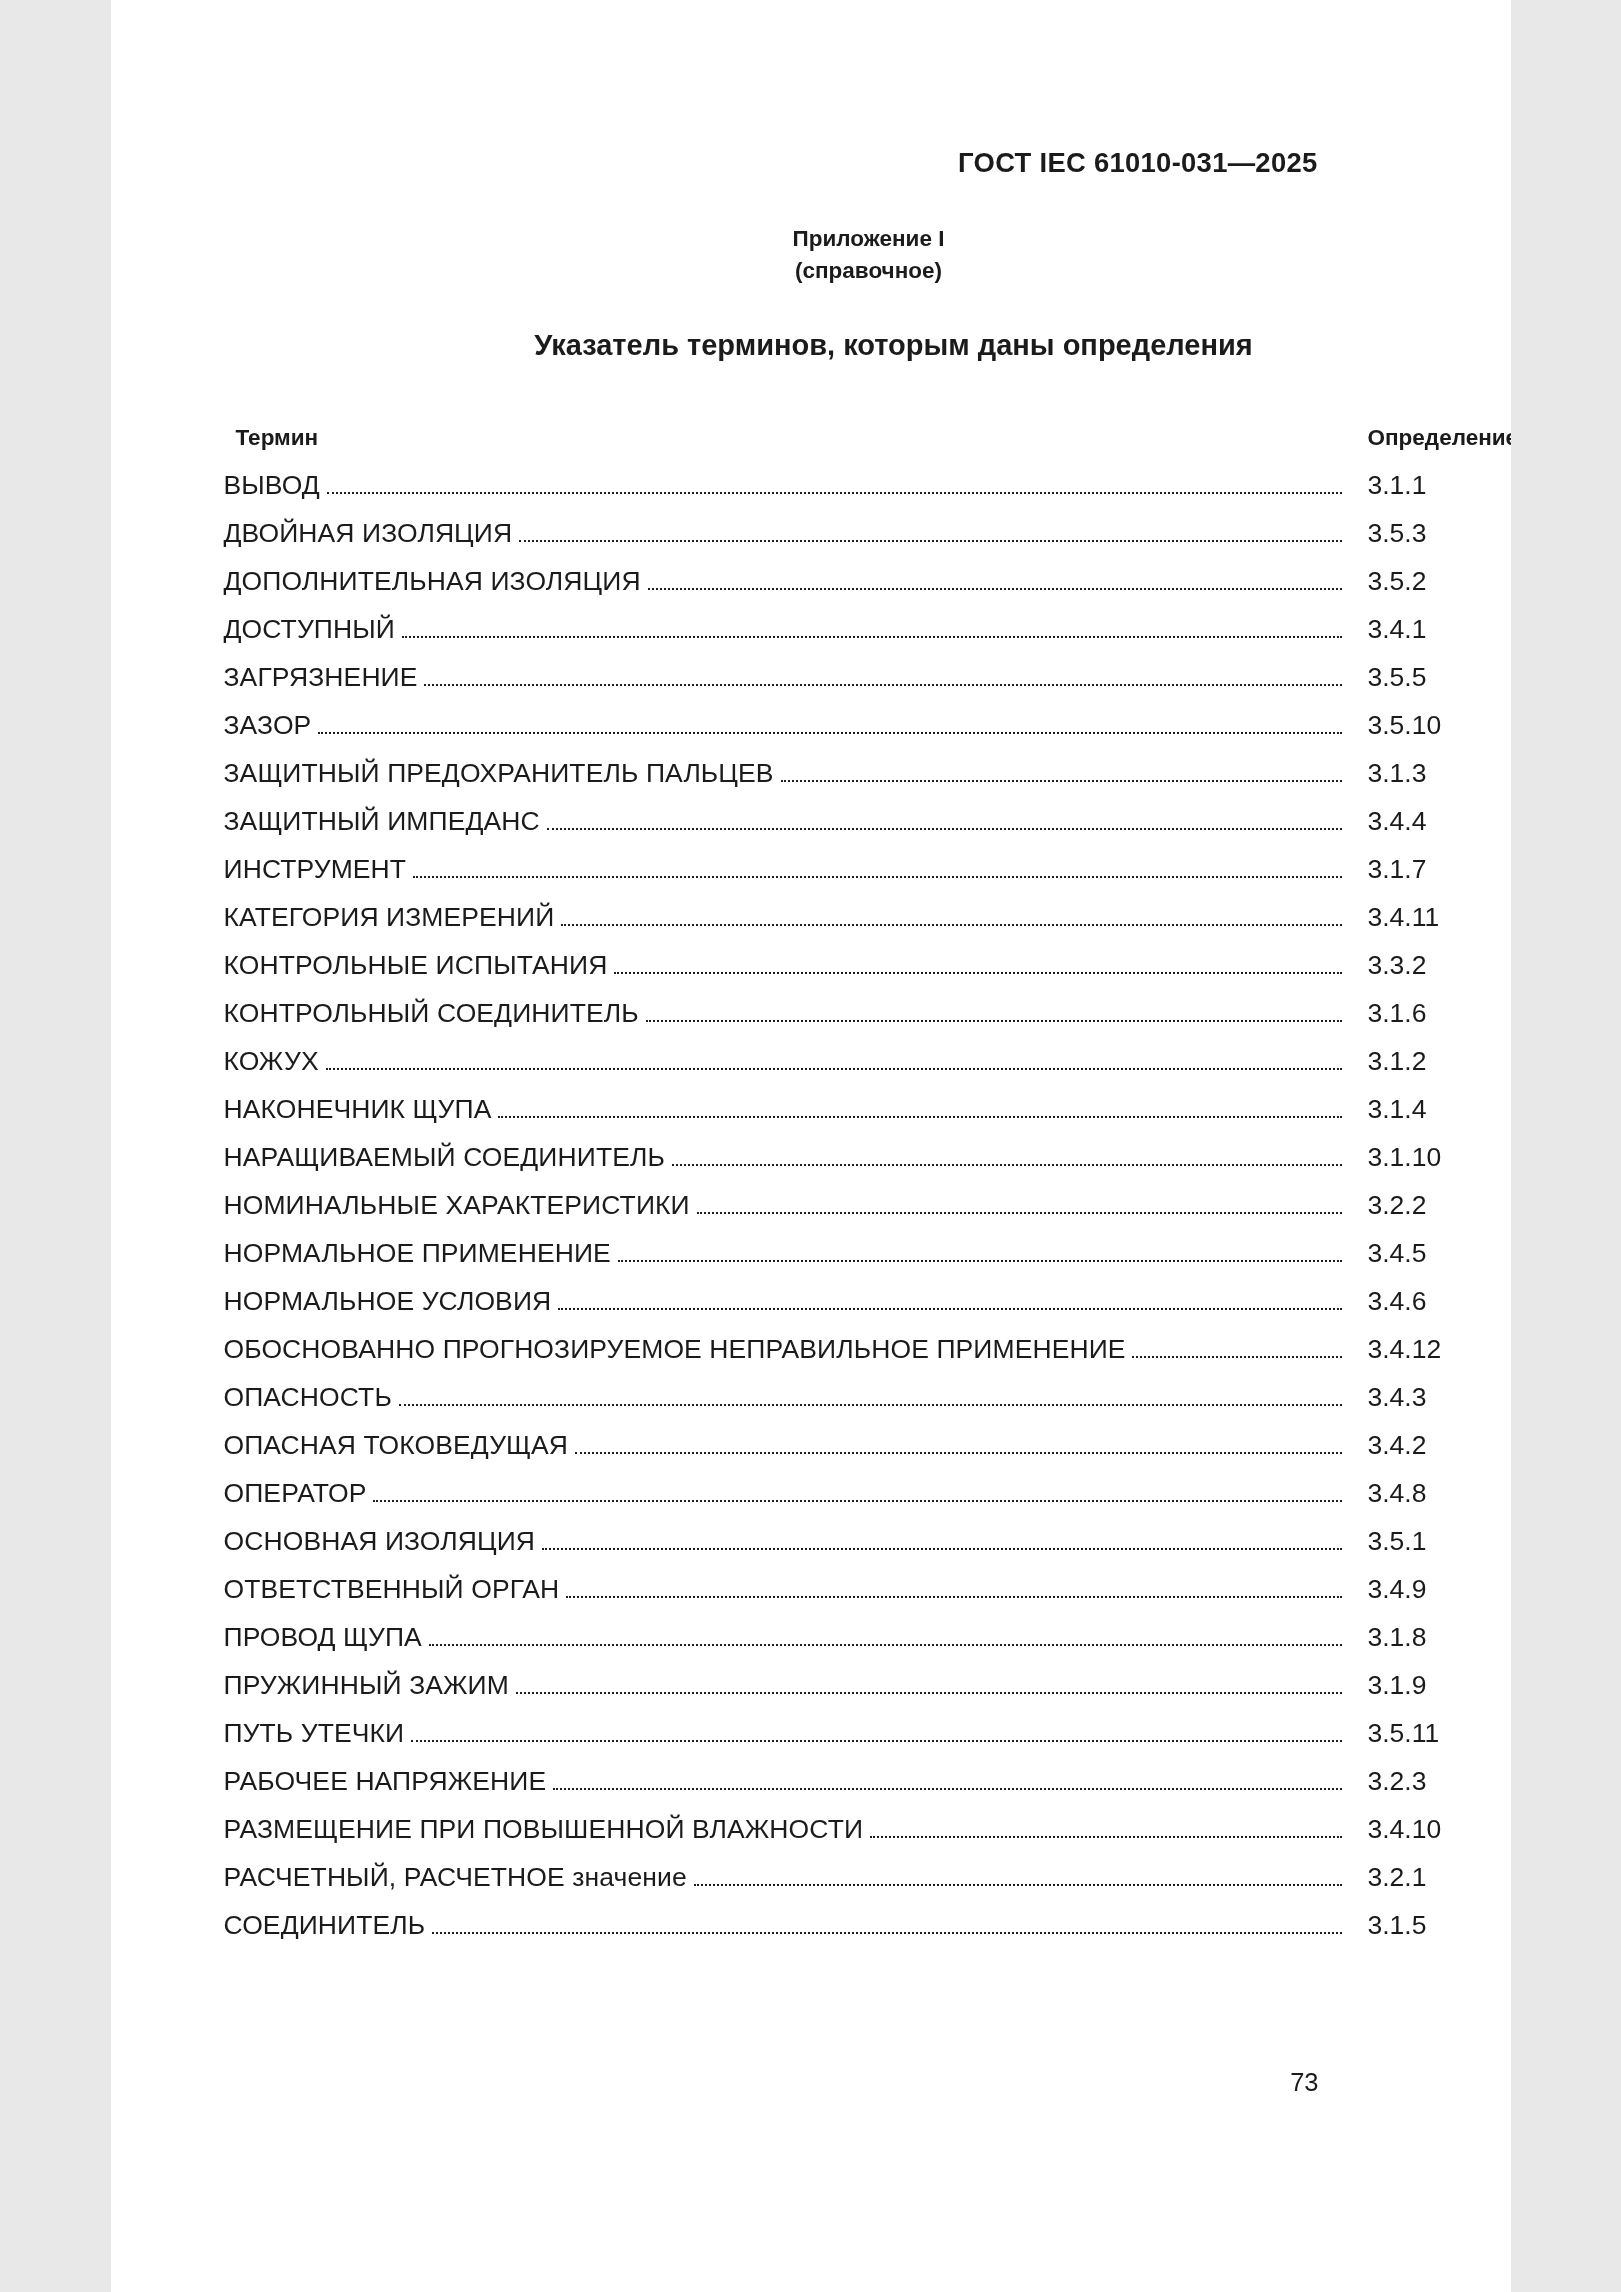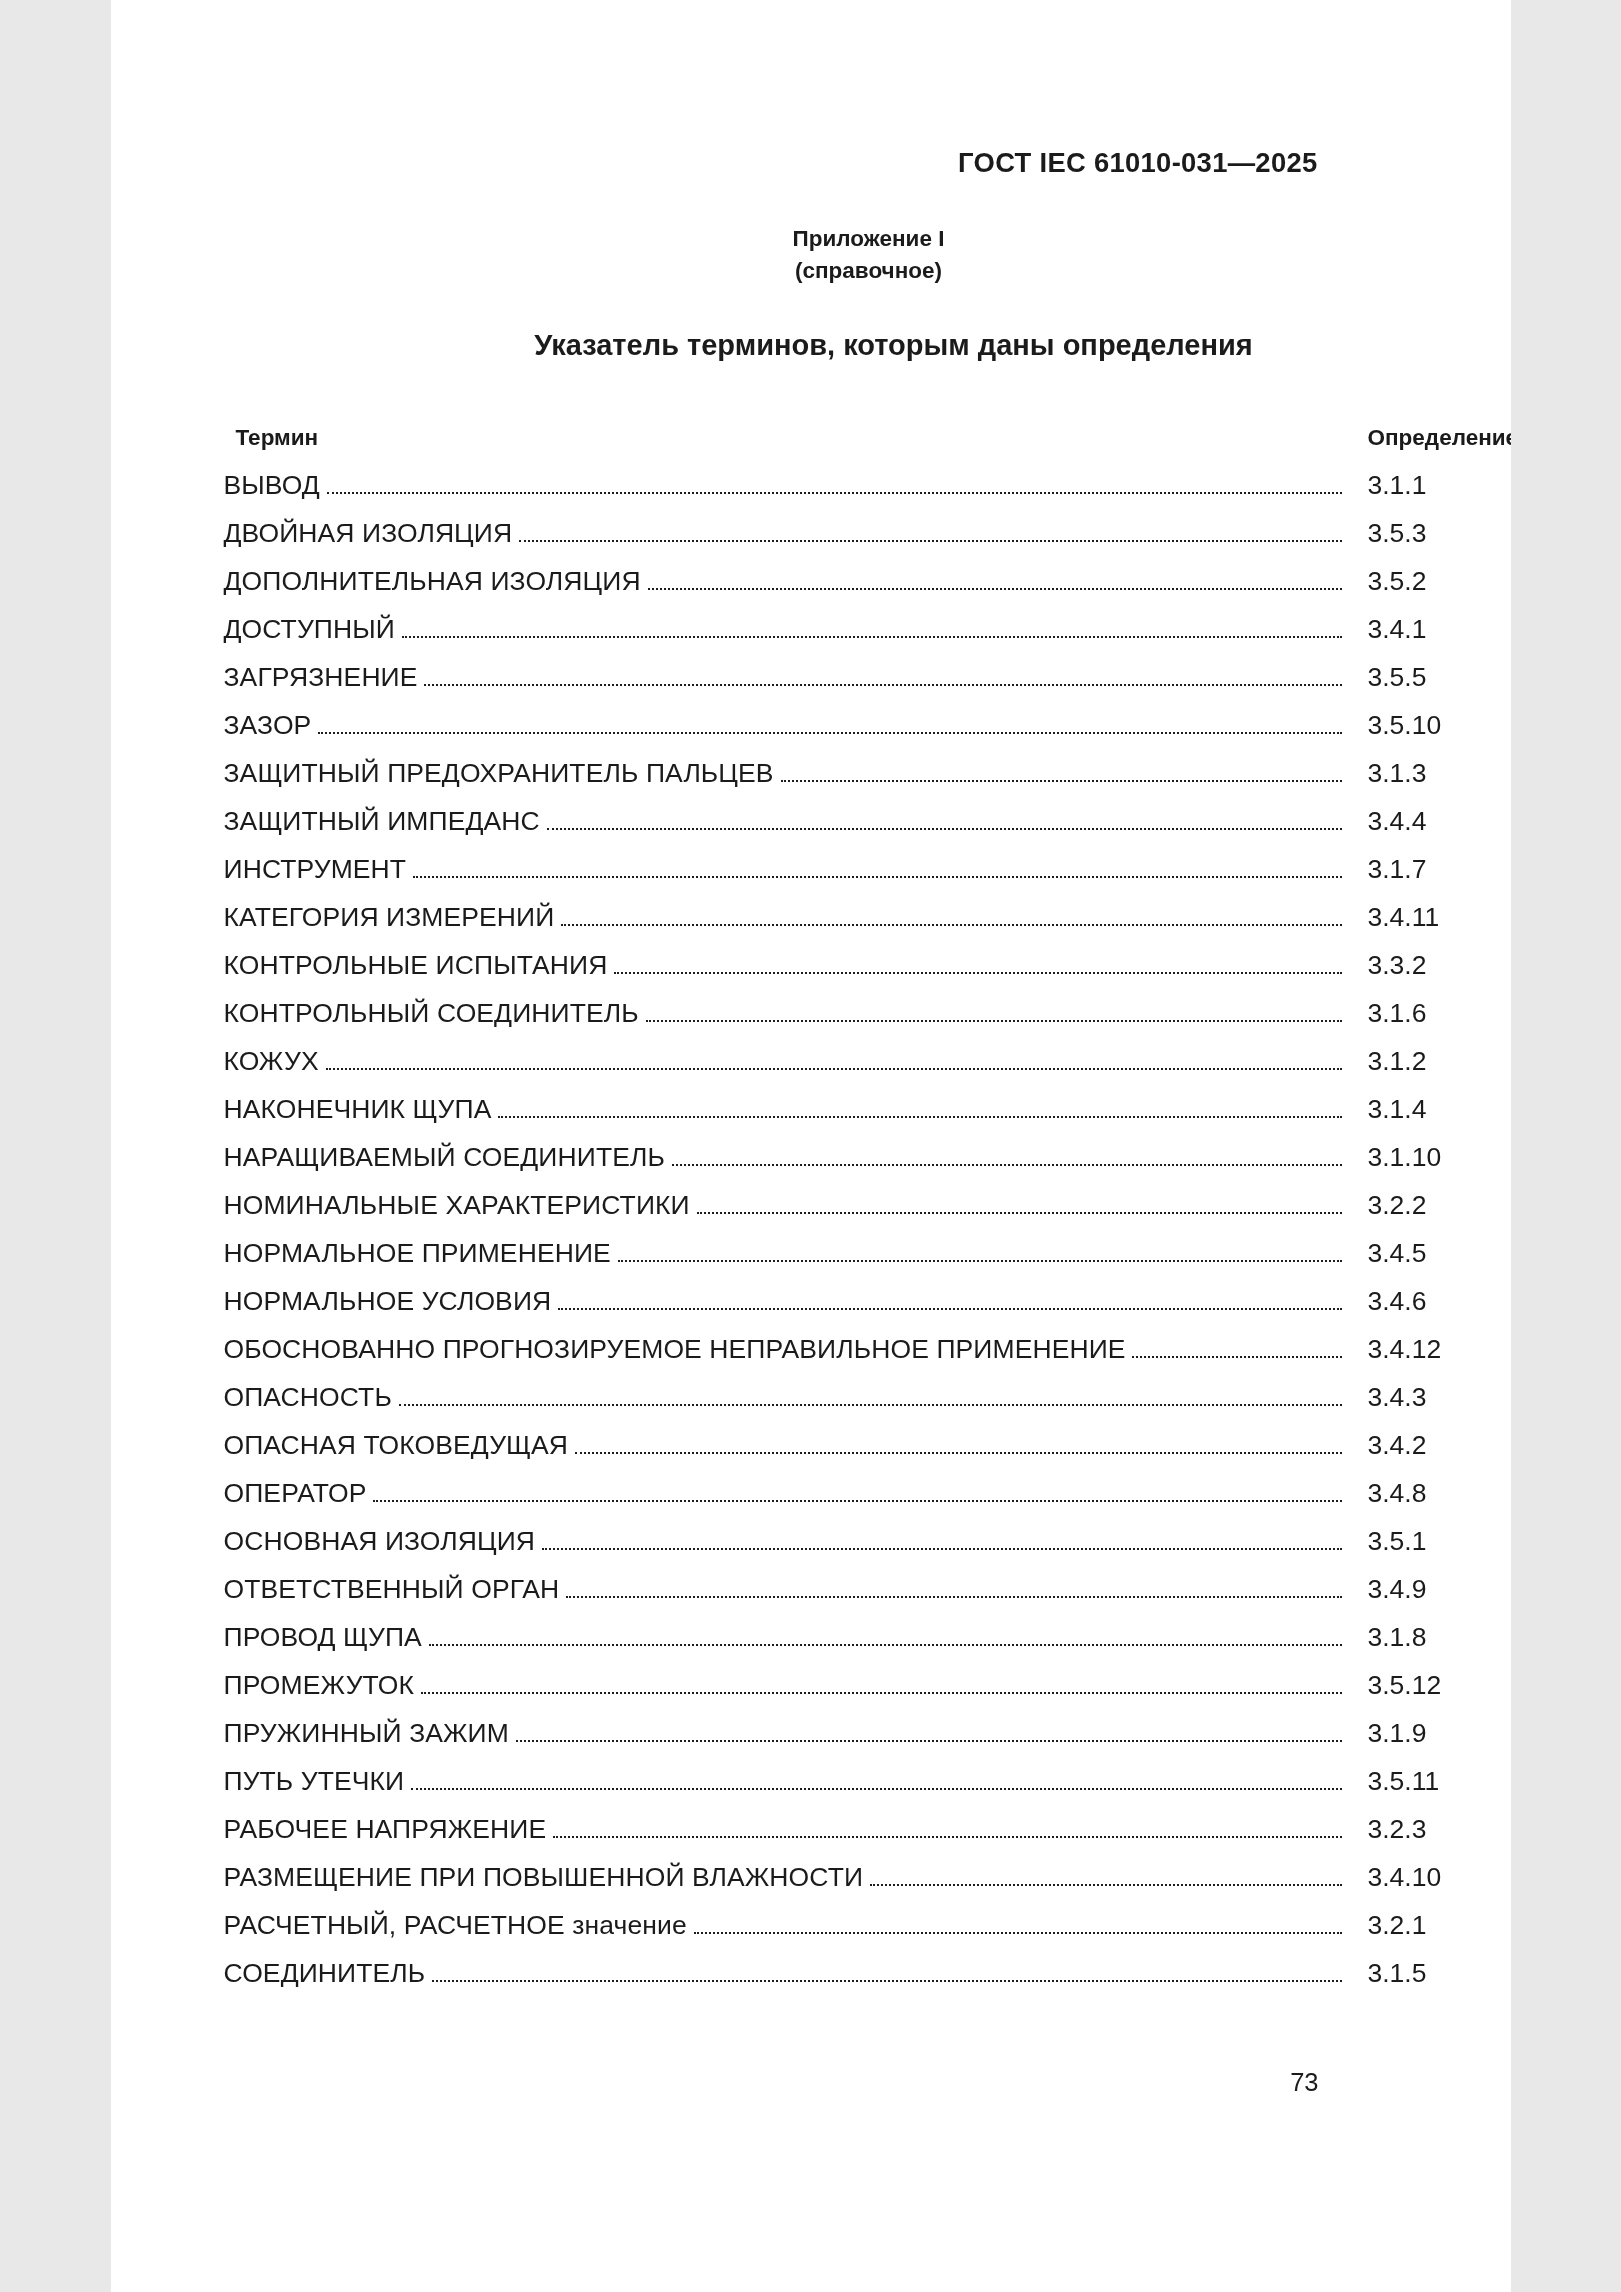--- a/index.html
+++ b/index.html
@@ -254,25 +254,20 @@
     <span class="leader"></span>
     <span class="ref">3.4.9</span>
   </div>
 
   <div class="index-row">
     <span class="term">ПРОВОД ЩУПА</span>
     <span class="leader"></span>
     <span class="ref">3.1.8</span>
   </div>
 
-  <div class="index-row">
-    <span class="term">ПРОМЕЖУТОК</span>
-    <span class="leader"></span>
-    <span class="ref">3.5.12</span>
-  </div>
 
   <div class="index-row">
     <span class="term">ПРУЖИННЫЙ ЗАЖИМ</span>
     <span class="leader"></span>
     <span class="ref">3.1.9</span>
   </div>
 
   <div class="index-row">
     <span class="term">ПУТЬ УТЕЧКИ</span>
     <span class="leader"></span>

